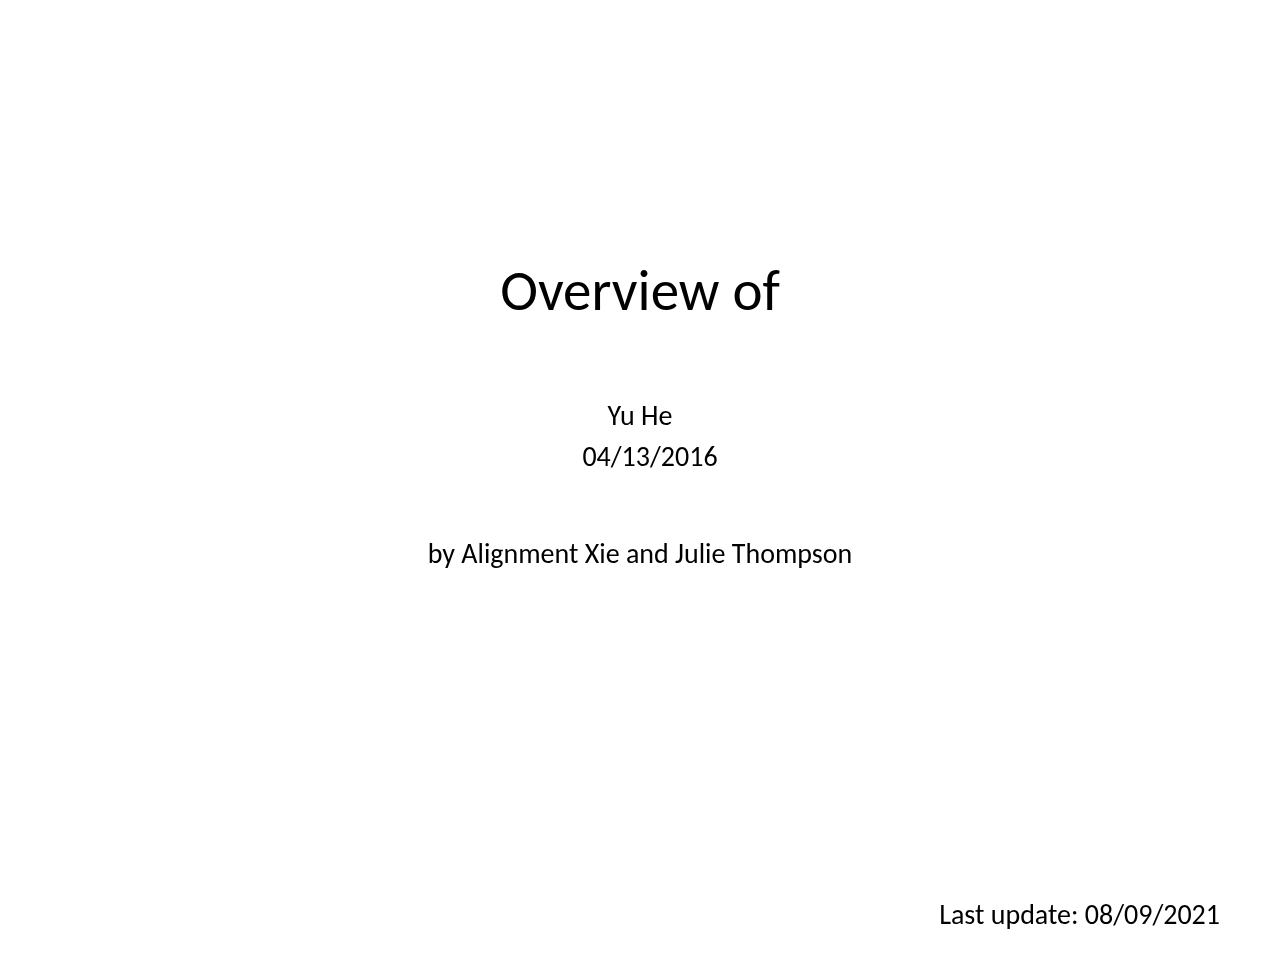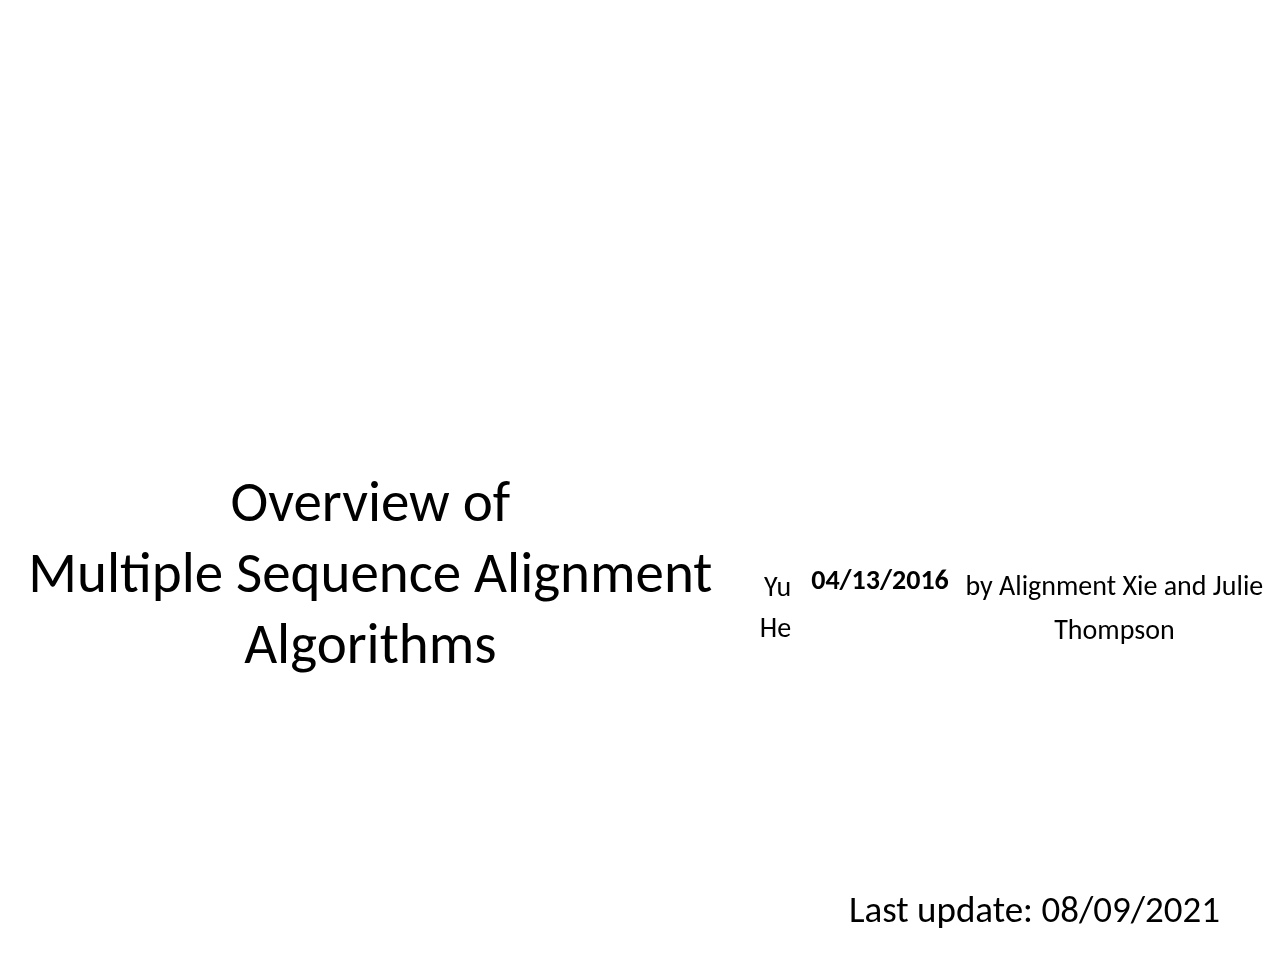--- a/index.html
+++ b/index.html
@@ -13,66 +13,65 @@
       background: #ffffff;
       font-family: Calibri, 'Segoe UI', Tahoma, Geneva, sans-serif;
       color: #000000;
       position: relative;
       overflow: hidden;
     }
     .slide {
       width: 100%;
       height: 100%;
       display: flex;
-      flex-direction: row;
+      flex-direction: column;
       align-items: center;
       padding-top: 255px;
     }
     .title {
       font-size: 57px;
       font-weight: 400;
       text-align: center;
       line-height: 1.25;
       margin-bottom: 70px;
     }
     .author {
       font-size: 28px;
       font-weight: 400;
       text-align: right;
       line-height: 1.45;
     }
     .date {
       font-size: 28px;
-      font-weight: 700;
+      font-weight: 400;
       text-align: center;
       line-height: 1.45;
       margin-bottom: 55px;
       margin-left: 20px;
     }
     .adapted {
       font-size: 28px;
       font-weight: 400;
       text-align: center;
       line-height: 1.55;
     }
     .last-update {
       position: absolute;
       bottom: 28px;
       right: 60px;
-      font-size: 37px;
+      font-size: 28px;
       font-weight: 400;
     }
   </style>
 </head>
 <body>
 
 <div class="slide">
   <div class="title">
     <div>Overview of</div>
-    <div>Multiple Sequence Alignment Algorithms</div>
   </div>
   <div class="author">Yu He</div>
   <div class="date">04/13/2016</div>
   <div class="adapted">
     <div>by Alignment Xie and Julie Thompson</div>
   </div>
 </div>
 <div class="last-update">Last update: 08/09/2021</div>
 
 </body></html>

